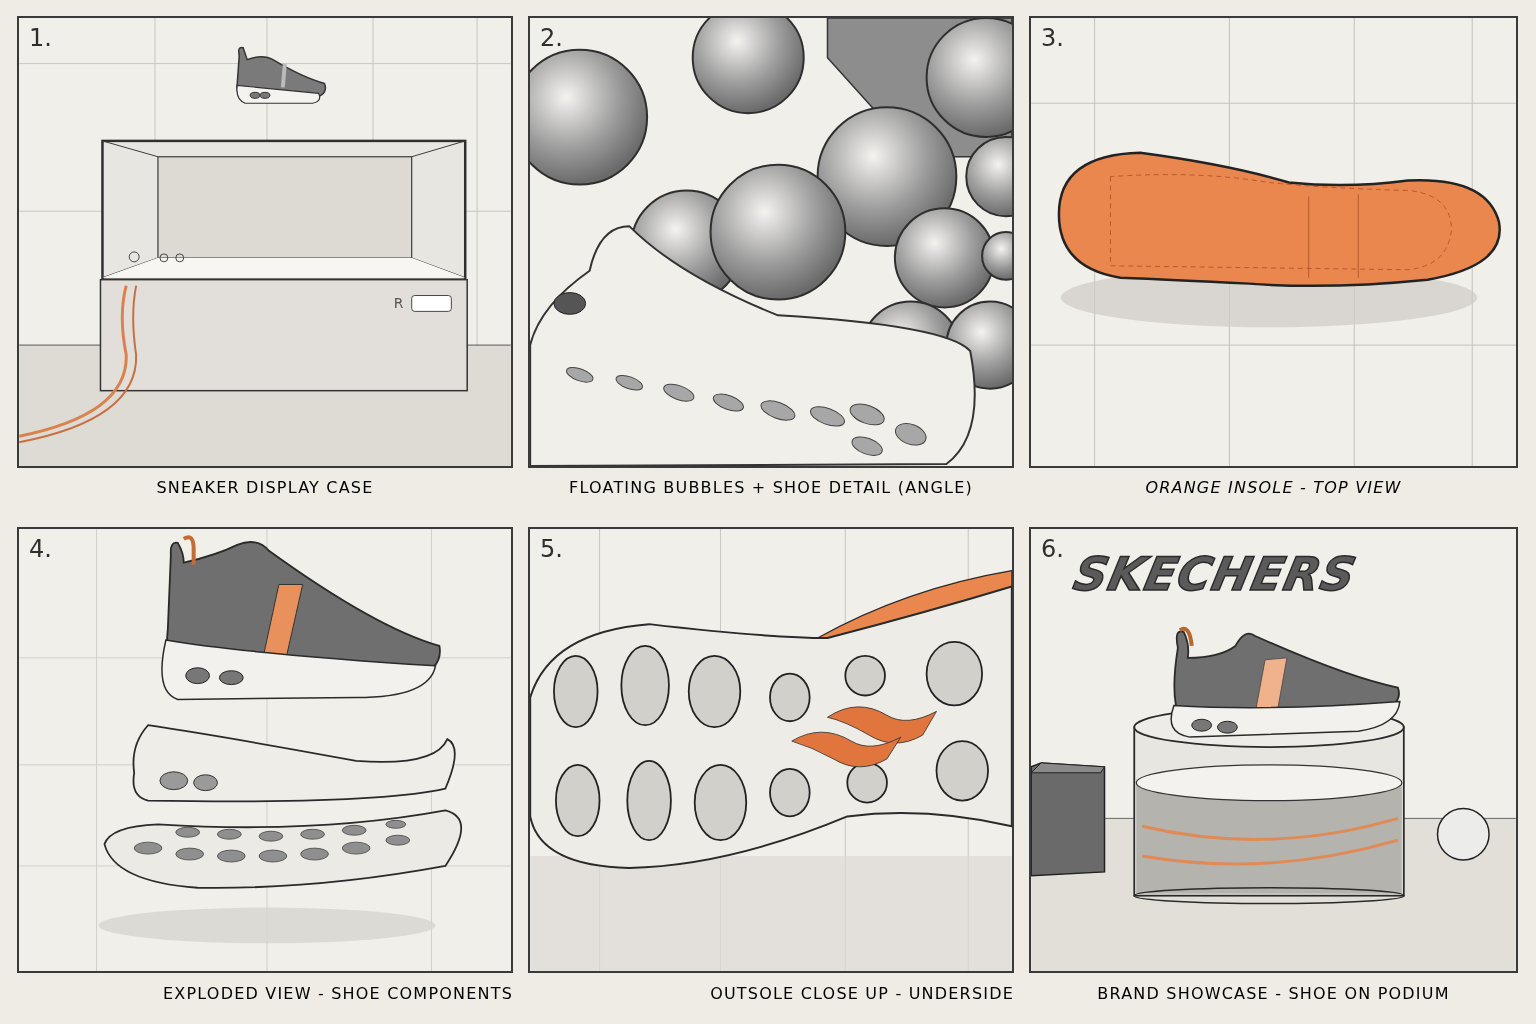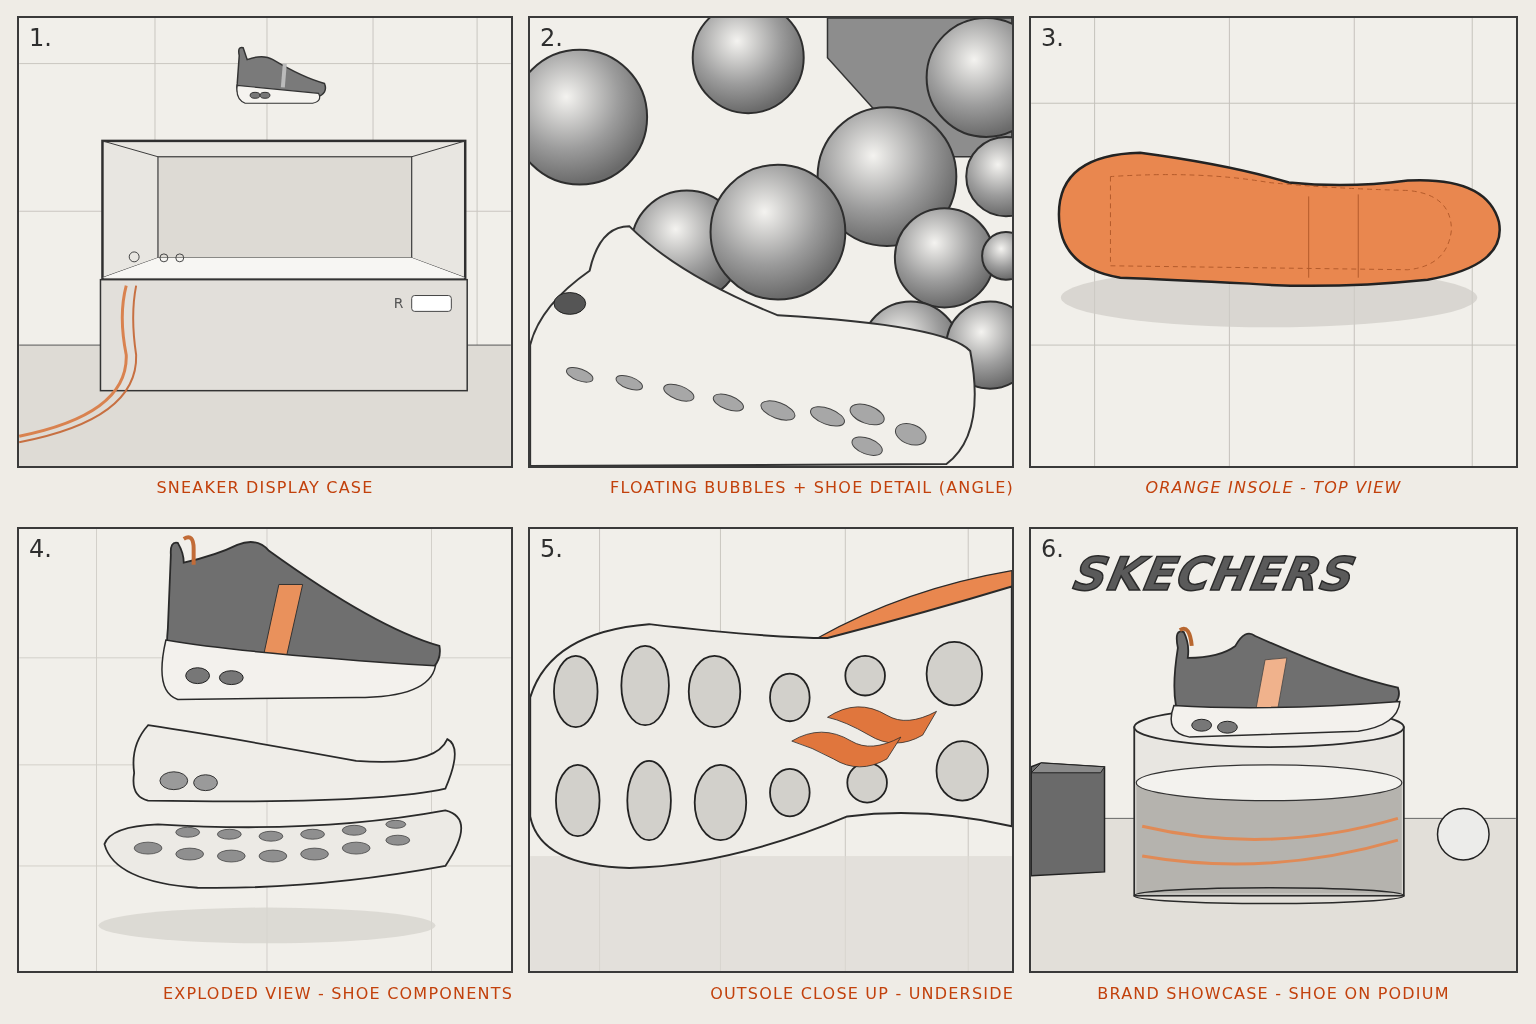--- a/index.html
+++ b/index.html
@@ -1,20 +1,20 @@
 <!DOCTYPE html>
 <html><head>
 <meta charset="utf-8">
 <style>
   html,body{margin:0;padding:0;}
   body{width:1536px;height:1024px;background:#efece6;position:relative;overflow:hidden;font-family:"DejaVu Sans",sans-serif;}
   .panel{position:absolute;border:2px solid #3a3a3a;background:#f1efea;overflow:hidden;box-sizing:border-box;}
   .panel svg{position:absolute;left:0;top:0;width:100%;height:100%;}
   .num{position:absolute;left:10px;top:6px;font-size:24px;color:#2e2e2e;font-family:"DejaVu Sans",sans-serif;z-index:3;}
-  .caption{position:absolute;font-size:16px;letter-spacing:1.2px;color:#c2410c;text-align:center;font-family:"DejaVu Sans",sans-serif;}
+  .caption{position:absolute;font-size:16px;letter-spacing:1.2px;color:#000000;text-align:center;font-family:"DejaVu Sans",sans-serif;}
   .logo{position:absolute;left:44px;top:18px;font-size:46px;font-weight:bold;font-style:italic;letter-spacing:1px;color:#5a5a5a;font-family:"DejaVu Sans",sans-serif;-webkit-text-stroke:1.5px #2b2b2b;transform:skewX(-12deg);z-index:3;}
 </style>
 </head>
 <body>
 
 <div class="panel" style="left:17px;top:16px;width:496px;height:452px;">
   <span class="num">1.</span>
   <svg viewBox="0 0 496 452">
     <g stroke="#c9c6c0" stroke-width="1" fill="none">
       <line x1="137" y1="0" x2="137" y2="452"></line>
@@ -90,21 +90,21 @@
       <ellipse cx="150" cy="378" rx="16" ry="7" transform="rotate(20 150 378)"></ellipse>
       <ellipse cx="200" cy="388" rx="16" ry="7" transform="rotate(20 200 388)"></ellipse>
       <ellipse cx="250" cy="396" rx="18" ry="8" transform="rotate(20 250 396)"></ellipse>
       <ellipse cx="300" cy="402" rx="18" ry="8" transform="rotate(20 300 402)"></ellipse>
       <ellipse cx="340" cy="400" rx="18" ry="9" transform="rotate(20 340 400)"></ellipse>
       <ellipse cx="340" cy="432" rx="16" ry="8" transform="rotate(20 340 432)"></ellipse>
       <ellipse cx="384" cy="420" rx="16" ry="10" transform="rotate(20 384 420)"></ellipse>
     </g>
   </svg>
 </div>
-<div class="caption" style="left:528px;top:478px;width:486px;text-align:right;">FLOATING BUBBLES + SHOE DETAIL (ANGLE)</div>
+<div class="caption" style="left:528px;top:478px;width:486px;">FLOATING BUBBLES + SHOE DETAIL (ANGLE)</div>
 
 <div class="panel" style="left:1029px;top:16px;width:489px;height:452px;">
   <span class="num">3.</span>
   <svg viewBox="0 0 489 452">
     <g stroke="#c4c1bb" stroke-width="1" fill="none">
       <line x1="64" y1="0" x2="64" y2="452"></line>
         <line x1="200" y1="0" x2="200" y2="452"></line>
         <line x1="326" y1="0" x2="326" y2="452"></line>
         <line x1="445" y1="0" x2="445" y2="452"></line>
       <line x1="0" y1="86" x2="489" y2="86"></line>

